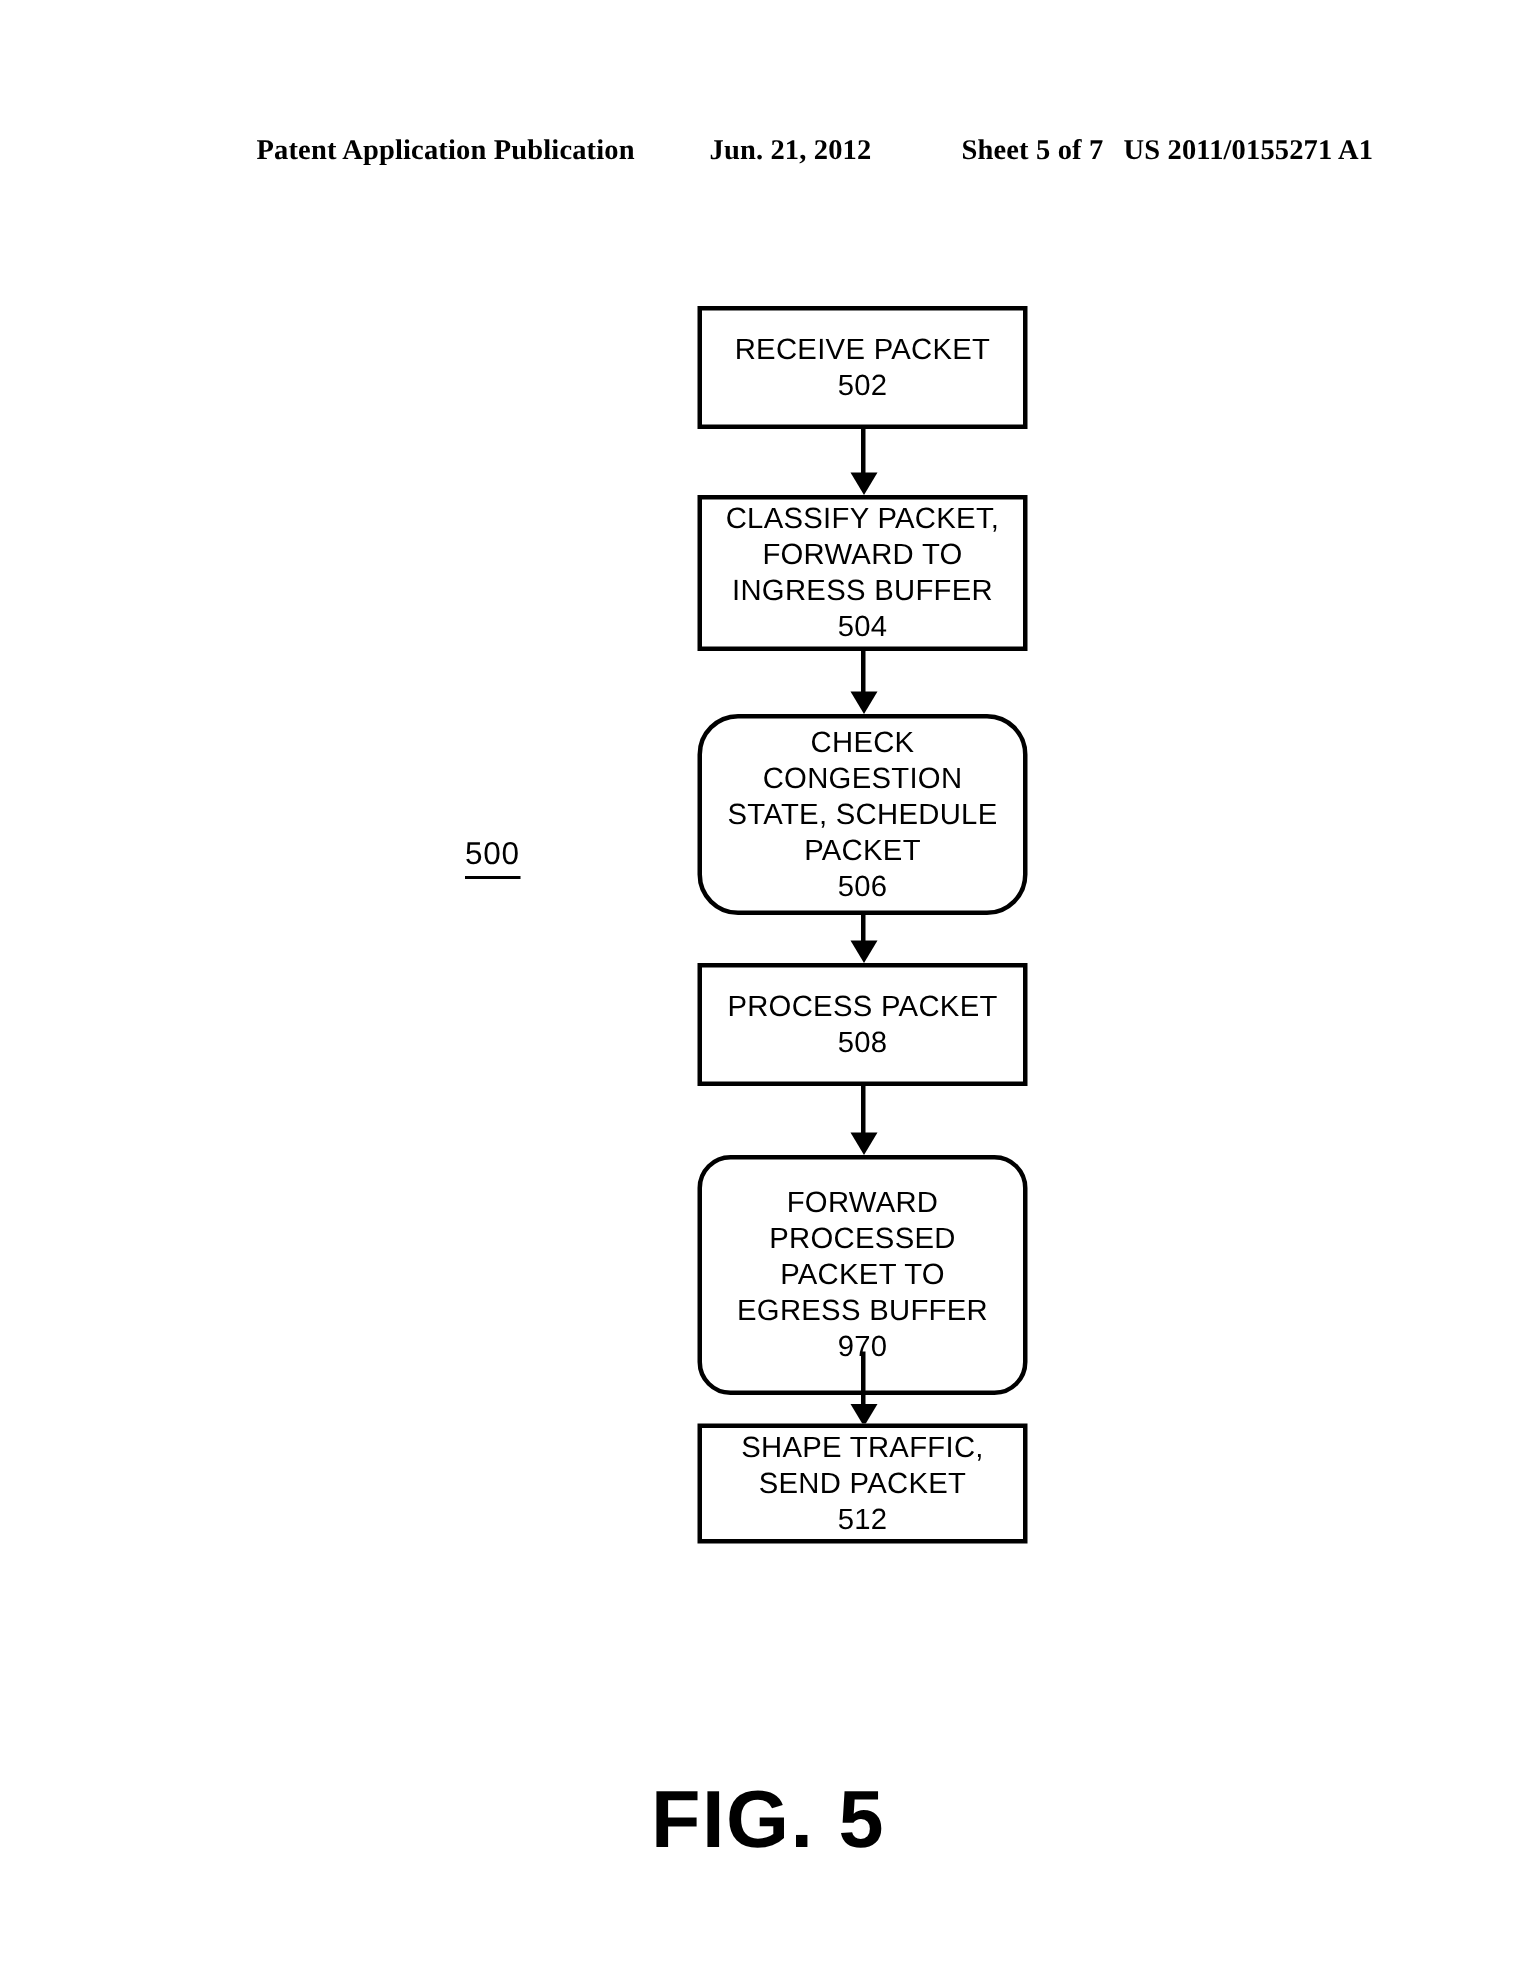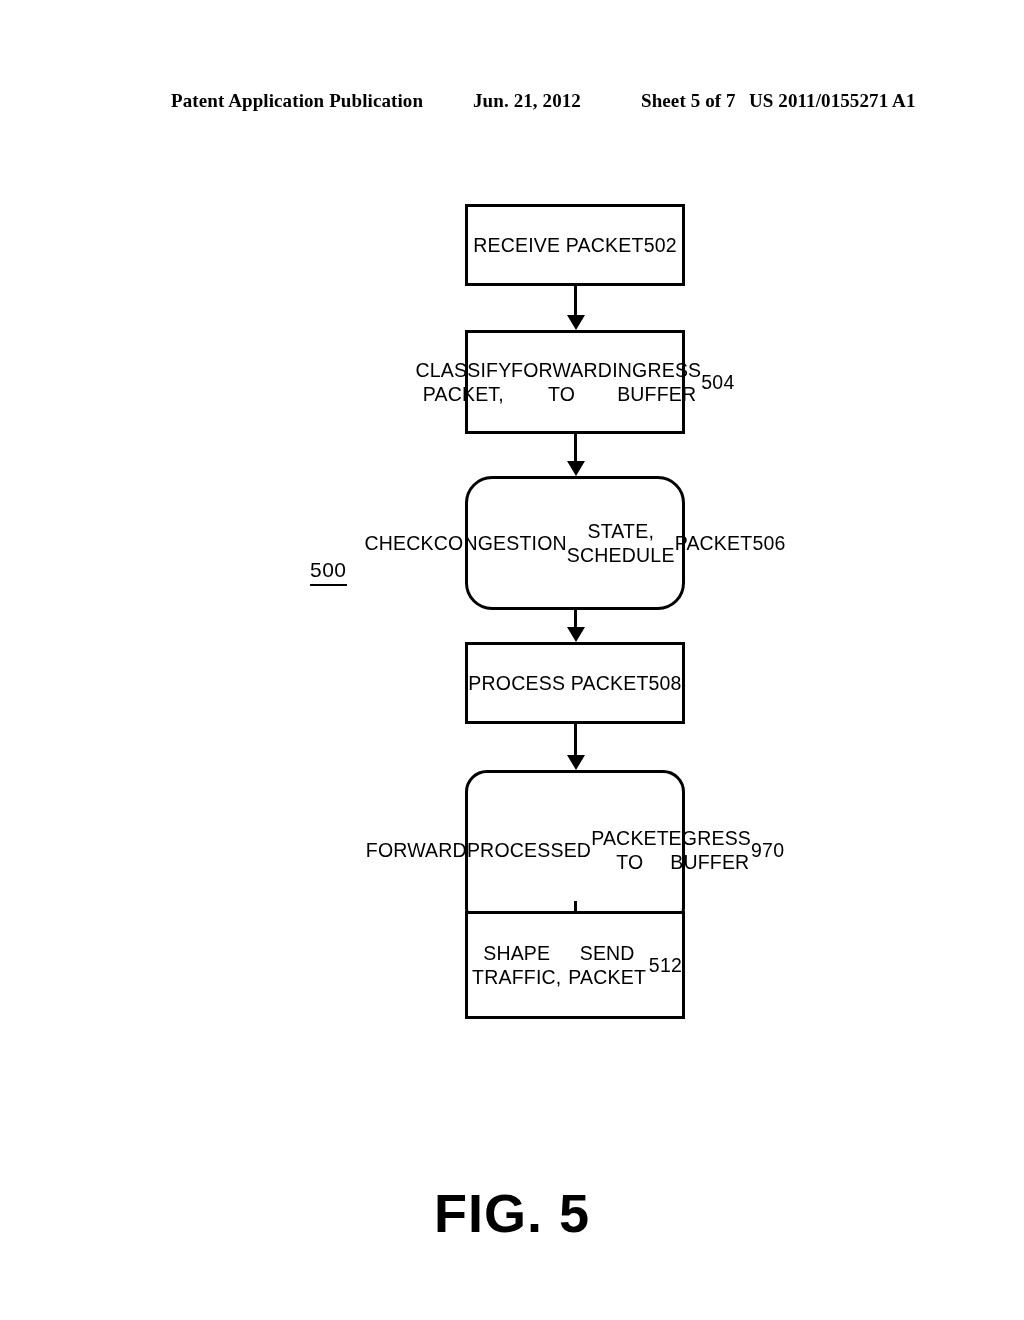--- a/index.html
+++ b/index.html
@@ -46,39 +46,39 @@
   }
 
   .node {
     position: absolute;
     left: 465px;
     width: 220px;
     box-sizing: border-box;
     border: 3px solid #000000;
     background: #ffffff;
     display: flex;
-    flex-direction: row;
+    flex-direction: column;
     align-items: center;
     justify-content: center;
     text-align: center;
     font-family: "Liberation Sans", sans-serif;
     font-size: 19.5px;
     line-height: 24px;
     letter-spacing: 0.2px;
   }
   .node .txt { display: block; }
   .node .ref { display: block; }
 
   
   #node-502 { top: 204px; height: 82px; }
   #node-504 { top: 330px; height: 104px; }
   #node-506 { top: 476px; height: 134px; border-radius: 27px; }
   #node-508 { top: 642px; height: 82px; }
   #node-510 { top: 770px; height: 160px; border-radius: 22px; }
-  #node-512 { top: 911px; height: 108px; }
+  #node-512 { top: 949px; height: 80px; }
 
   
   .connector {
     position: absolute;
     left: 567px;          
     width: 18px;
   }
   .connector .stem {
     position: absolute;
     left: 7px;

